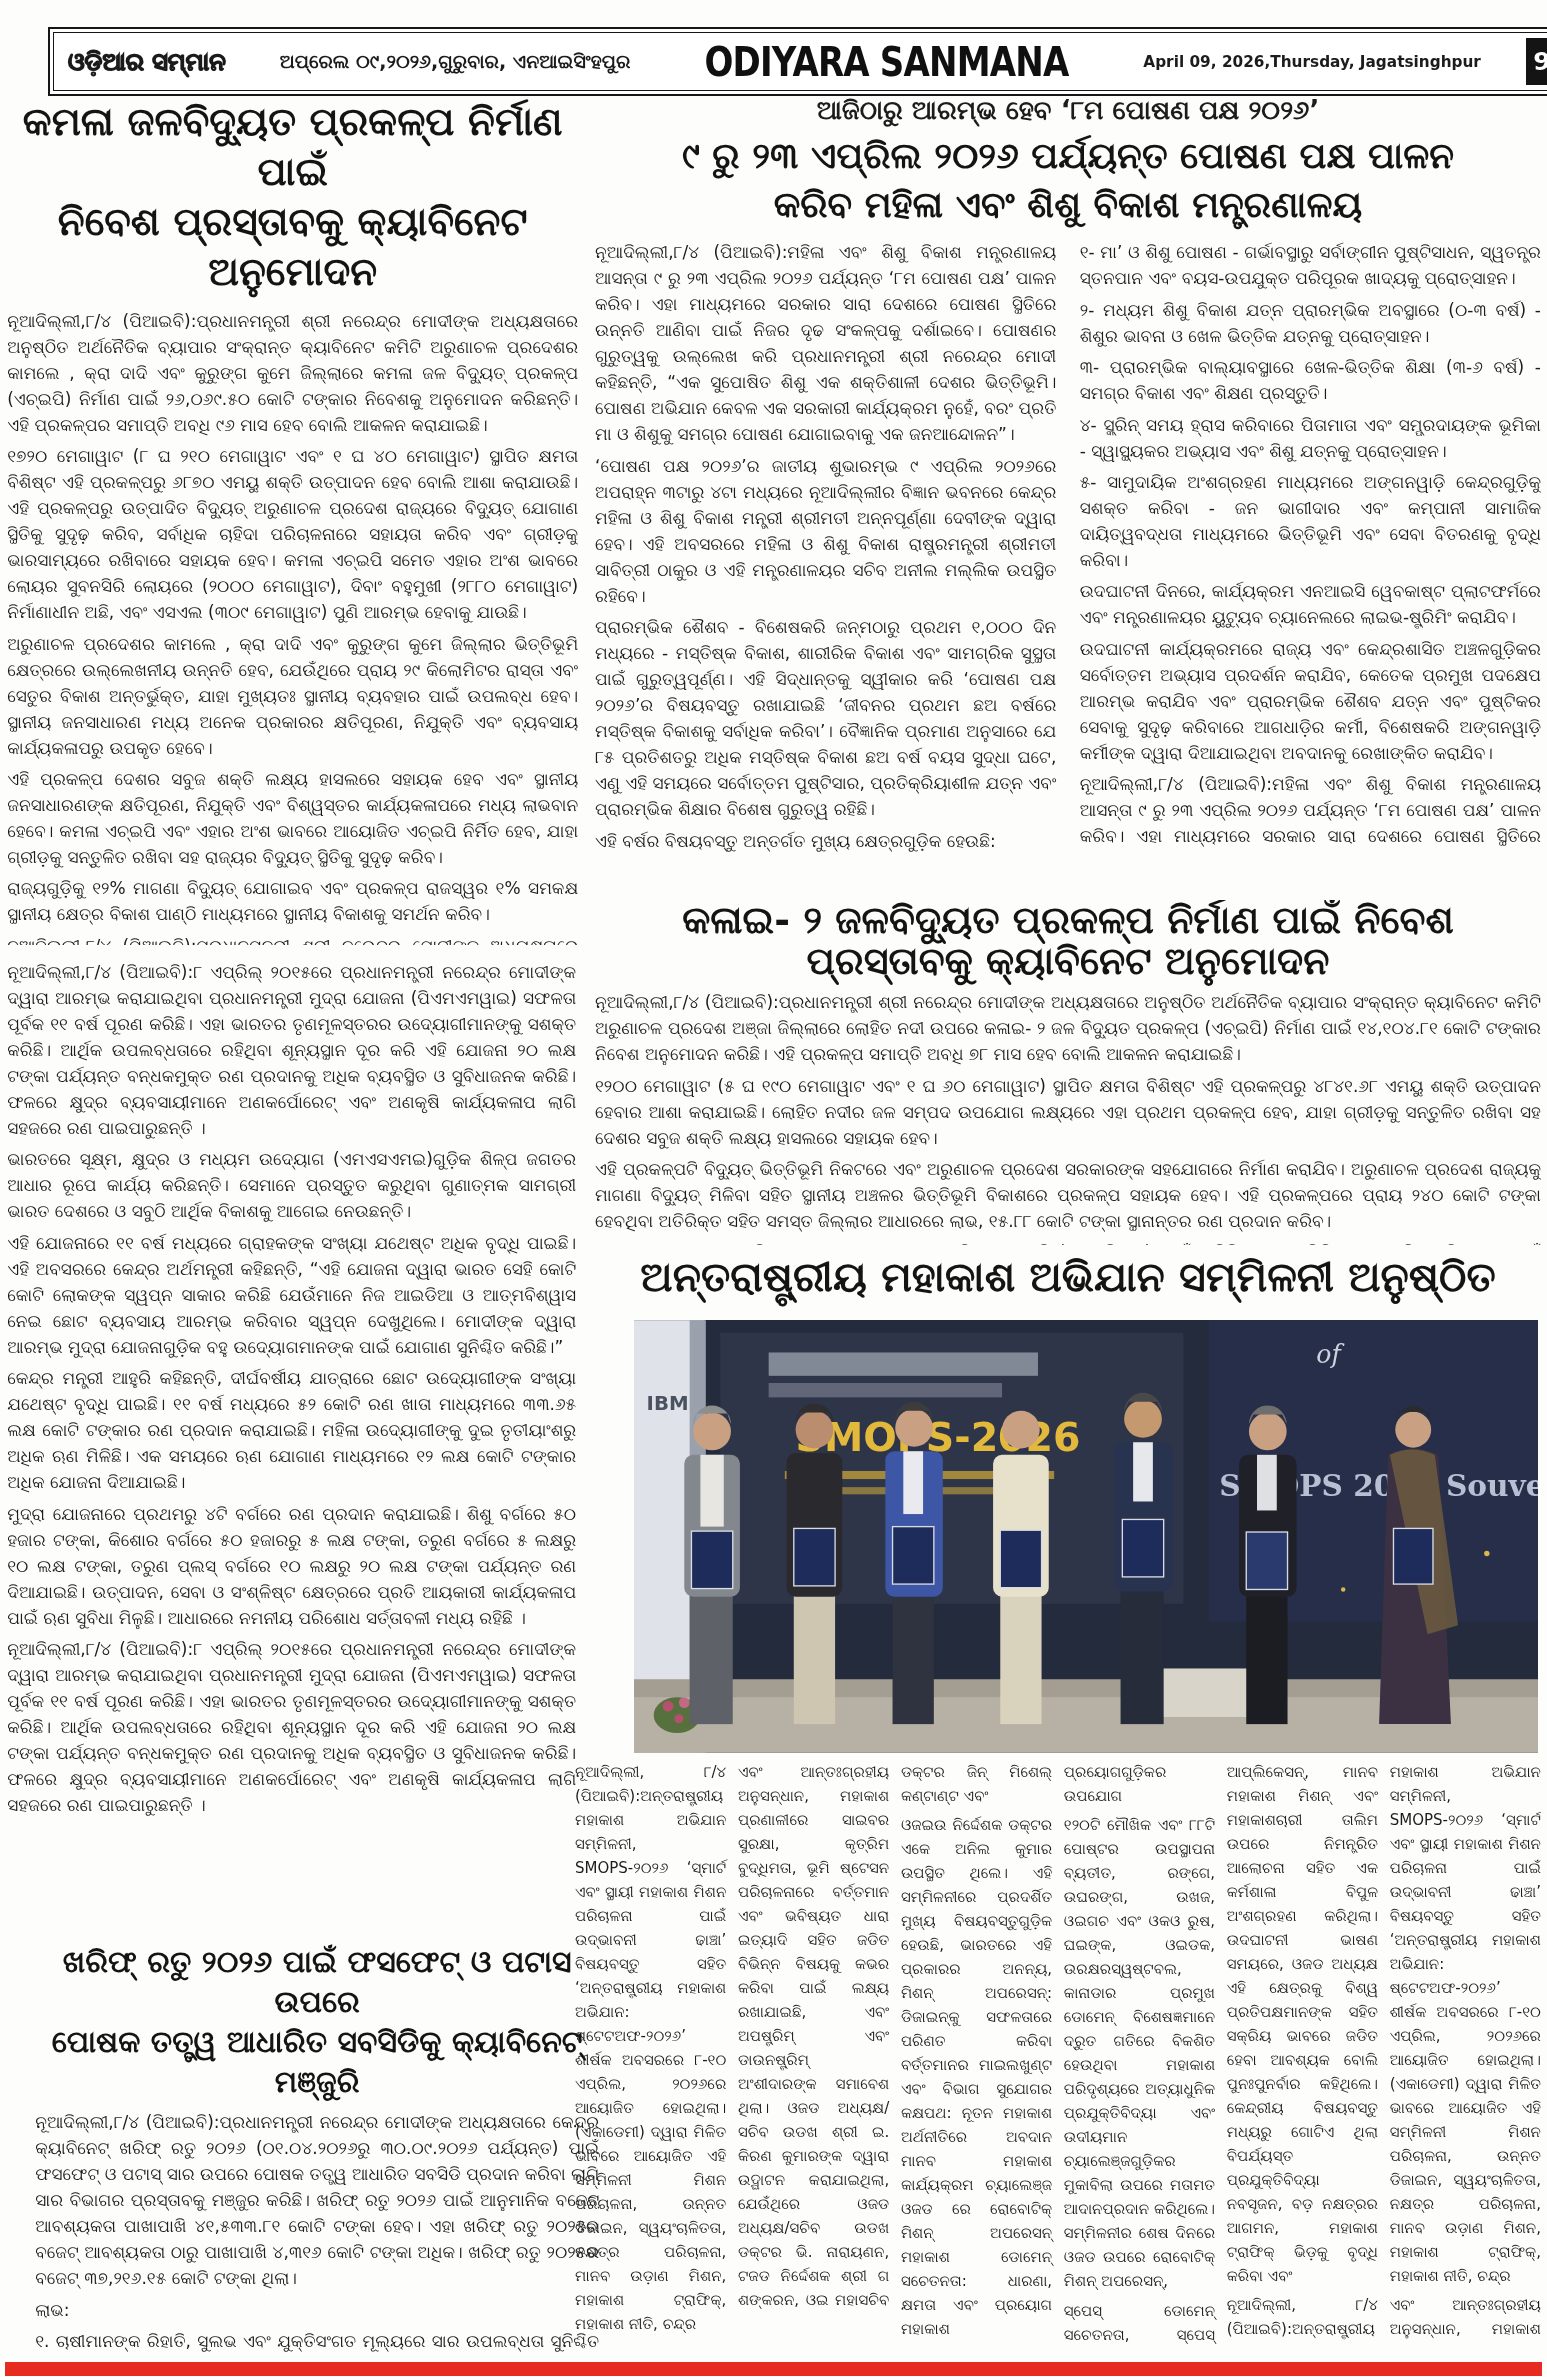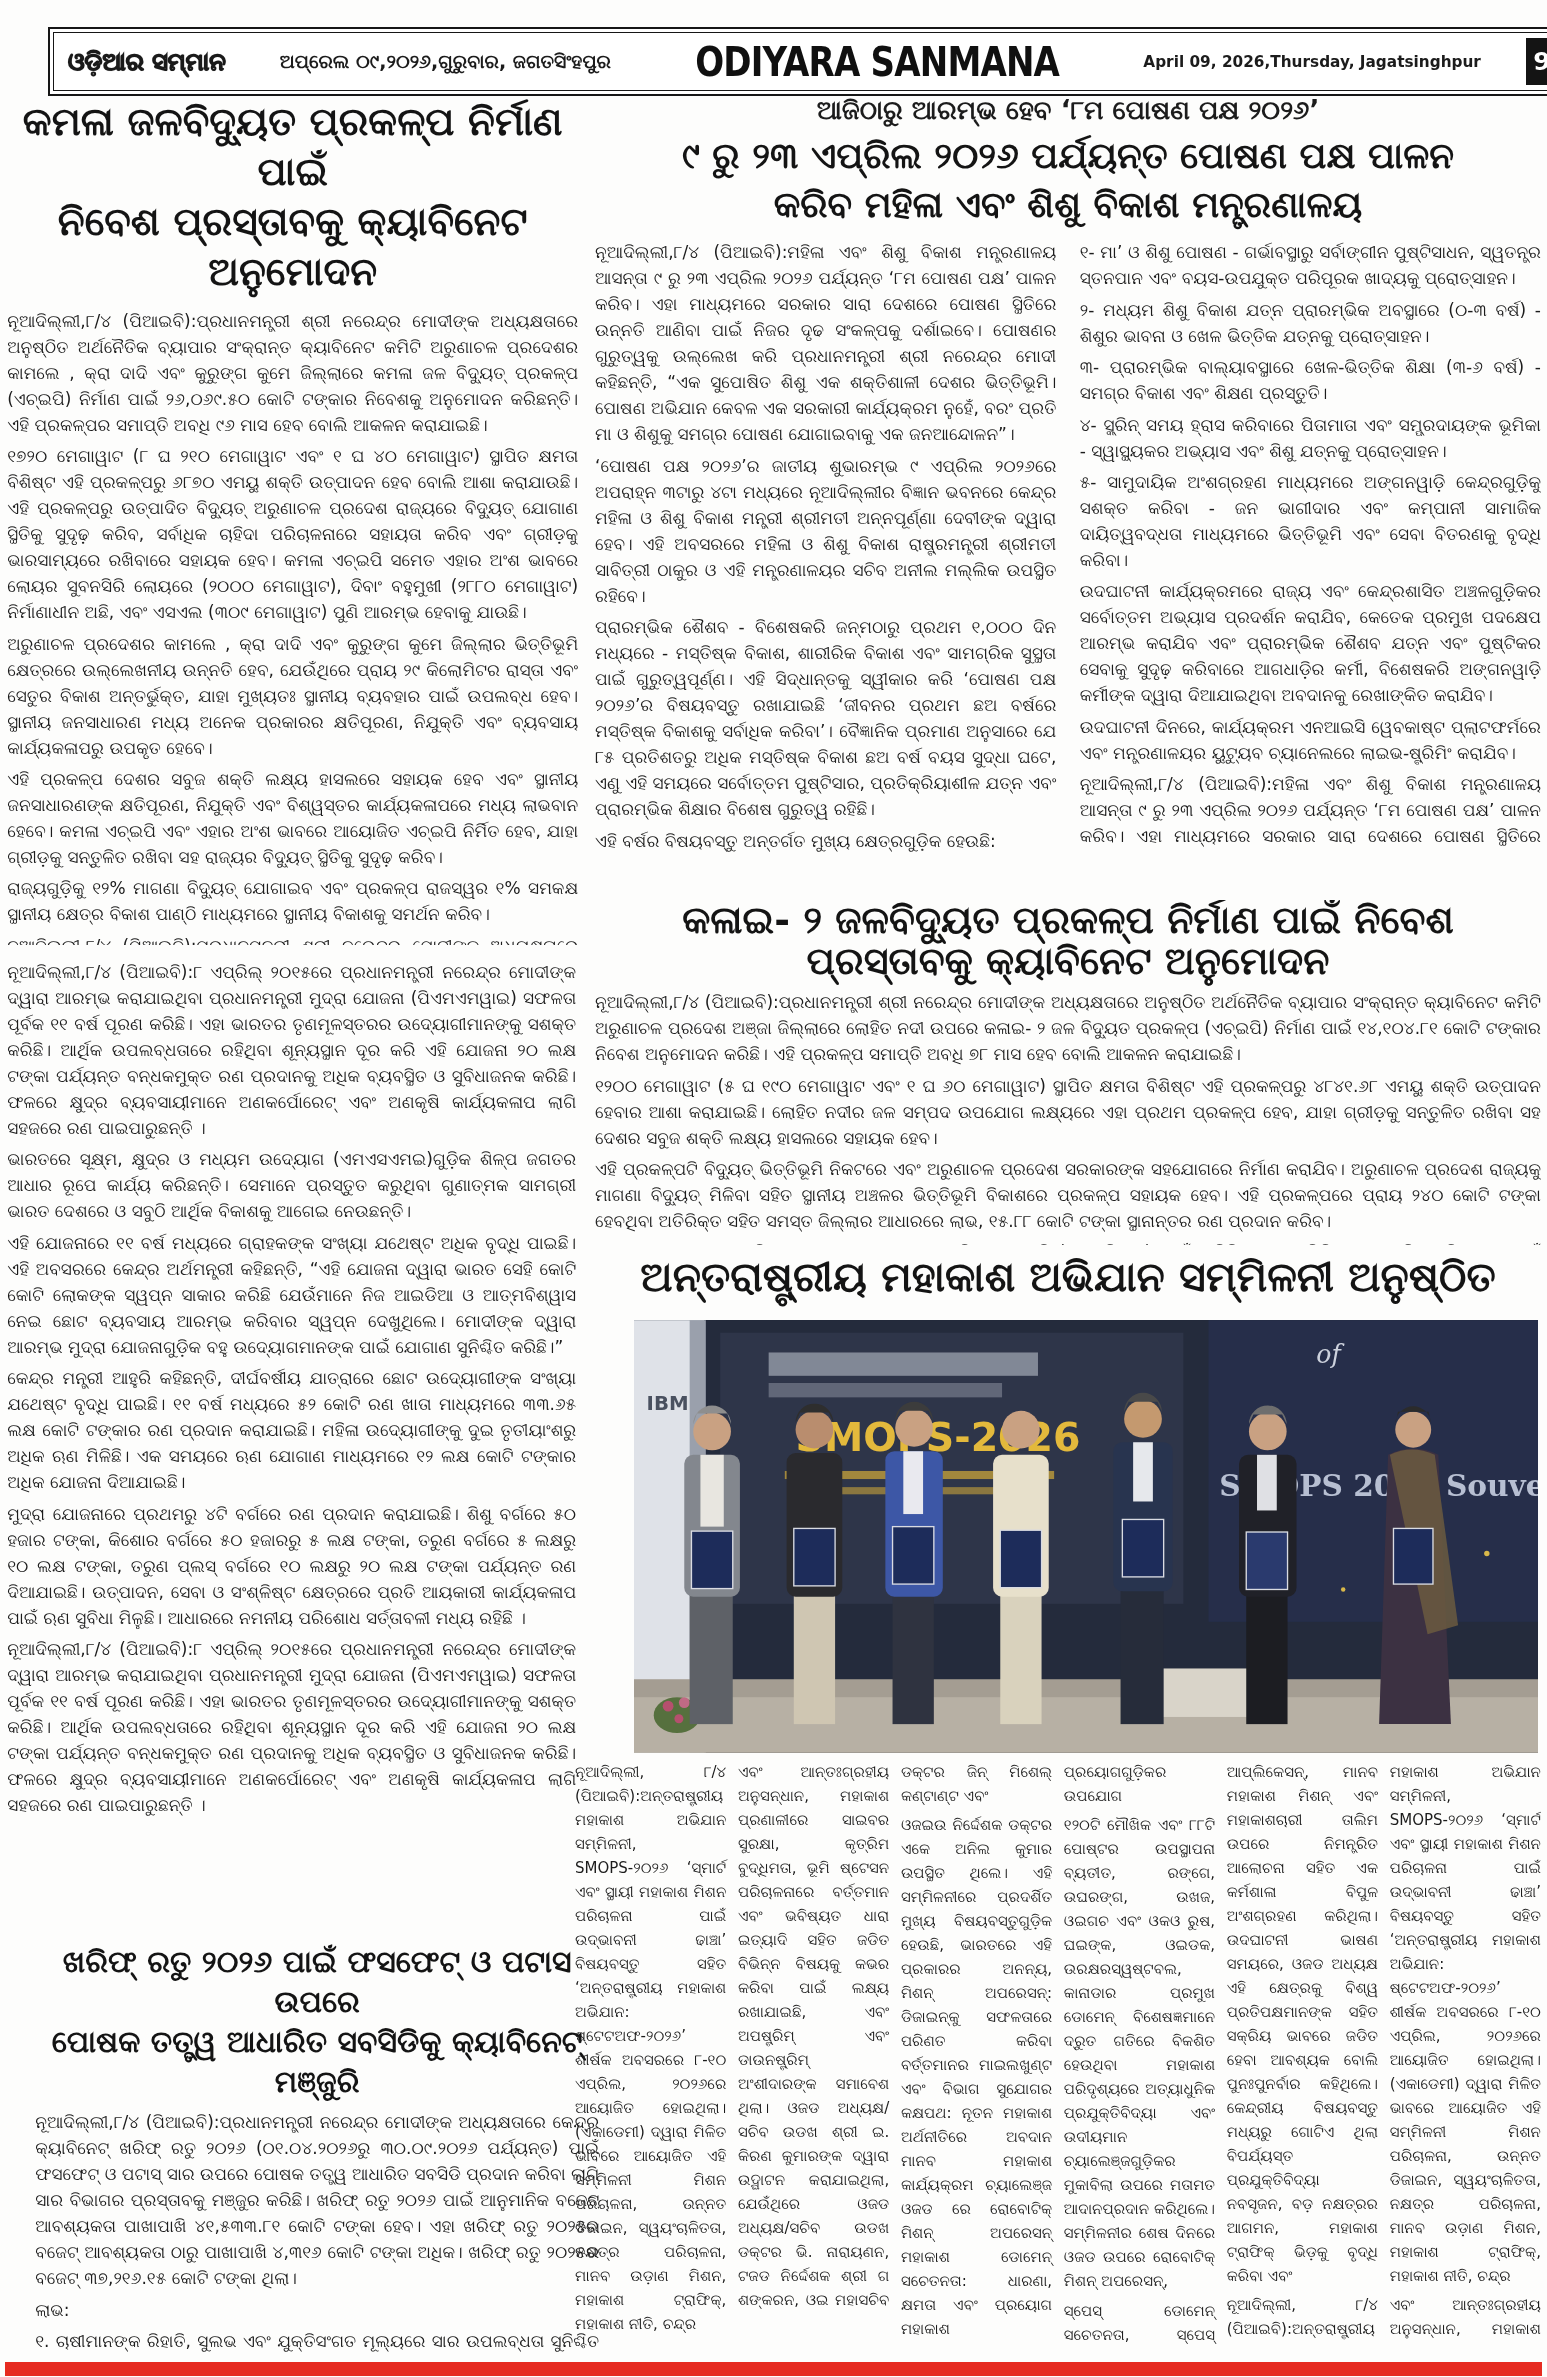--- a/index.html
+++ b/index.html
@@ -35,21 +35,21 @@
   .photo{position:absolute;left:634px;top:1320px;width:904px;height:433px;background:#232a3a;overflow:hidden;}
 </style>
 </head>
 <body>
 
 <div class="page">
 
   <div class="mast-outer">
     <div class="mast-inner">
       <span class="mast-logo">ଓଡ଼ିଆର ସମ୍ମାନ</span>
-      <span class="mast-odate">ଅପ୍ରେଲ ୦୯,୨୦୨୬,ଗୁରୁବାର, ଜଗତସିଂହପୁର</span>
+      <span class="mast-odate">ଅପ୍ରେଲ ୦୯,୨୦୨୬,ଗୁରୁବାର, ଏନଆଇସିଂହପୁର</span>
       <span class="mast-title">ODIYARA SANMANA</span>
       <span class="mast-edate">April 09, 2026,Thursday, Jagatsinghpur</span>
       <span class="mast-page">9</span>
     </div>
   </div>
 
   <div class="art" style="left:7.2px;top:97px;width:571px;height:848px;">
     <h1 class="hl hl-xl">
       <span>କମଳା ଜଳବିଦ୍ୟୁତ ପ୍ରକଳ୍ପ ନିର୍ମାଣ ପାଇଁ</span><br>
       <span>ନିବେଶ ପ୍ରସ୍ତାବକୁ କ୍ୟାବିନେଟ ଅନୁମୋଦନ</span>
@@ -73,22 +73,22 @@
     <div class="body-txt cols2" style="margin-top:10.8px;height:620px;">
         <p class="para">ନୂଆଦିଲ୍ଲୀ,୮/୪ (ପିଆଇବି):ମହିଳା ଏବଂ ଶିଶୁ ବିକାଶ ମନ୍ତ୍ରଣାଳୟ ଆସନ୍ତା ୯ ରୁ ୨୩ ଏପ୍ରିଲ ୨୦୨୬ ପର୍ଯ୍ୟନ୍ତ ‘୮ମ ପୋଷଣ ପକ୍ଷ’ ପାଳନ କରିବ। ଏହା ମାଧ୍ୟମରେ ସରକାର ସାରା ଦେଶରେ ପୋଷଣ ସ୍ଥିତିରେ ଉନ୍ନତି ଆଣିବା ପାଇଁ ନିଜର ଦୃଢ ସଂକଳ୍ପକୁ ଦର୍ଶାଇବେ। ପୋଷଣର ଗୁରୁତ୍ୱକୁ ଉଲ୍ଲେଖ କରି ପ୍ରଧାନମନ୍ତ୍ରୀ ଶ୍ରୀ ନରେନ୍ଦ୍ର ମୋଦୀ କହିଛନ୍ତି, “ଏକ ସୁପୋଷିତ ଶିଶୁ ଏକ ଶକ୍ତିଶାଳୀ ଦେଶର ଭିତ୍ତିଭୂମି। ପୋଷଣ ଅଭିଯାନ କେବଳ ଏକ ସରକାରୀ କାର୍ଯ୍ୟକ୍ରମ ନୁହେଁ, ବରଂ ପ୍ରତି ମା ଓ ଶିଶୁକୁ ସମଗ୍ର ପୋଷଣ ଯୋଗାଇବାକୁ ଏକ ଜନଆନ୍ଦୋଳନ”।</p>
         <p class="para">‘ପୋଷଣ ପକ୍ଷ ୨୦୨୬’ର ଜାତୀୟ ଶୁଭାରମ୍ଭ ୯ ଏପ୍ରିଲ ୨୦୨୬ରେ ଅପରାହ୍ନ ୩ଟାରୁ ୪ଟା ମଧ୍ୟରେ ନୂଆଦିଲ୍ଲୀର ବିଜ୍ଞାନ ଭବନରେ କେନ୍ଦ୍ର ମହିଳା ଓ ଶିଶୁ ବିକାଶ ମନ୍ତ୍ରୀ ଶ୍ରୀମତୀ ଅନ୍ନପୂର୍ଣ୍ଣା ଦେବୀଙ୍କ ଦ୍ୱାରା ହେବ। ଏହି ଅବସରରେ ମହିଳା ଓ ଶିଶୁ ବିକାଶ ରାଷ୍ଟ୍ରମନ୍ତ୍ରୀ ଶ୍ରୀମତୀ ସାବିତ୍ରୀ ଠାକୁର ଓ ଏହି ମନ୍ତ୍ରଣାଳୟର ସଚିବ ଅନୀଲ ମଲ୍ଲିକ ଉପସ୍ଥିତ ରହିବେ।</p>
         <p class="para">ପ୍ରାରମ୍ଭିକ ଶୈଶବ - ବିଶେଷକରି ଜନ୍ମଠାରୁ ପ୍ରଥମ ୧,୦୦୦ ଦିନ ମଧ୍ୟରେ - ମସ୍ତିଷ୍କ ବିକାଶ, ଶାରୀରିକ ବିକାଶ ଏବଂ ସାମଗ୍ରିକ ସୁସ୍ଥତା ପାଇଁ ଗୁରୁତ୍ୱପୂର୍ଣ୍ଣ। ଏହି ସିଦ୍ଧାନ୍ତକୁ ସ୍ୱୀକାର କରି ‘ପୋଷଣ ପକ୍ଷ ୨୦୨୬’ର ବିଷୟବସ୍ତୁ ରଖାଯାଇଛି ‘ଜୀବନର ପ୍ରଥମ ଛଅ ବର୍ଷରେ ମସ୍ତିଷ୍କ ବିକାଶକୁ ସର୍ବାଧିକ କରିବା’। ବୈଜ୍ଞାନିକ ପ୍ରମାଣ ଅନୁସାରେ ଯେ ୮୫ ପ୍ରତିଶତରୁ ଅଧିକ ମସ୍ତିଷ୍କ ବିକାଶ ଛଅ ବର୍ଷ ବୟସ ସୁଦ୍ଧା ଘଟେ, ଏଣୁ ଏହି ସମୟରେ ସର୍ବୋତ୍ତମ ପୁଷ୍ଟିସାର, ପ୍ରତିକ୍ରିୟାଶୀଳ ଯତ୍ନ ଏବଂ ପ୍ରାରମ୍ଭିକ ଶିକ୍ଷାର ବିଶେଷ ଗୁରୁତ୍ୱ ରହିଛି।</p>
         <p class="para">ଏହି ବର୍ଷର ବିଷୟବସ୍ତୁ ଅନ୍ତର୍ଗତ ମୁଖ୍ୟ କ୍ଷେତ୍ରଗୁଡ଼ିକ ହେଉଛି:</p>
         <p class="para">୧- ମା’ ଓ ଶିଶୁ ପୋଷଣ - ଗର୍ଭାବସ୍ଥାରୁ ସର୍ବାଙ୍ଗୀନ ପୁଷ୍ଟିସାଧନ, ସ୍ୱତନ୍ତ୍ର ସ୍ତନପାନ ଏବଂ ବୟସ-ଉପଯୁକ୍ତ ପରିପୂରକ ଖାଦ୍ୟକୁ ପ୍ରୋତ୍ସାହନ।</p>
         <p class="para">୨- ମଧ୍ୟମ ଶିଶୁ ବିକାଶ ଯତ୍ନ ପ୍ରାରମ୍ଭିକ ଅବସ୍ଥାରେ (୦-୩ ବର୍ଷ) - ଶିଶୁର ଭାବନା ଓ ଖେଳ ଭିତ୍ତିକ ଯତ୍ନକୁ ପ୍ରୋତ୍ସାହନ।</p>
         <p class="para">୩- ପ୍ରାରମ୍ଭିକ ବାଲ୍ୟାବସ୍ଥାରେ ଖେଳ-ଭିତ୍ତିକ ଶିକ୍ଷା (୩-୬ ବର୍ଷ) - ସମଗ୍ର ବିକାଶ ଏବଂ ଶିକ୍ଷଣ ପ୍ରସ୍ତୁତି।</p>
         <p class="para">୪- ସ୍କ୍ରିନ୍ ସମୟ ହ୍ରାସ କରିବାରେ ପିତାମାତା ଏବଂ ସମ୍ପ୍ରଦାୟଙ୍କ ଭୂମିକା - ସ୍ୱାସ୍ଥ୍ୟକର ଅଭ୍ୟାସ ଏବଂ ଶିଶୁ ଯତ୍ନକୁ ପ୍ରୋତ୍ସାହନ।</p>
         <p class="para">୫- ସାମୁଦାୟିକ ଅଂଶଗ୍ରହଣ ମାଧ୍ୟମରେ ଅଙ୍ଗନୱାଡ଼ି କେନ୍ଦ୍ରଗୁଡ଼ିକୁ ସଶକ୍ତ କରିବା - ଜନ ଭାଗୀଦାର ଏବଂ କମ୍ପାନୀ ସାମାଜିକ ଦାୟିତ୍ୱବଦ୍ଧତା ମାଧ୍ୟମରେ ଭିତ୍ତିଭୂମି ଏବଂ ସେବା ବିତରଣକୁ ବୃଦ୍ଧି କରିବା।</p>
+        <p class="para">ଉଦଘାଟନୀ ଦିନରେ, କାର୍ଯ୍ୟକ୍ରମ ଏନଆଇସି ୱେବକାଷ୍ଟ ପ୍ଲାଟଫର୍ମରେ ଏବଂ ମନ୍ତ୍ରଣାଳୟର ୟୁଟ୍ୟୁବ ଚ୍ୟାନେଲରେ ଲାଇଭ-ଷ୍ଟ୍ରିମିଂ କରାଯିବ।</p>
         <p class="para">ଉଦଘାଟନୀ କାର୍ଯ୍ୟକ୍ରମରେ ରାଜ୍ୟ ଏବଂ କେନ୍ଦ୍ରଶାସିତ ଅଞ୍ଚଳଗୁଡ଼ିକର ସର୍ବୋତ୍ତମ ଅଭ୍ୟାସ ପ୍ରଦର୍ଶନ କରାଯିବ, କେତେକ ପ୍ରମୁଖ ପଦକ୍ଷେପ ଆରମ୍ଭ କରାଯିବ ଏବଂ ପ୍ରାରମ୍ଭିକ ଶୈଶବ ଯତ୍ନ ଏବଂ ପୁଷ୍ଟିକର ସେବାକୁ ସୁଦୃଢ଼ କରିବାରେ ଆଗଧାଡ଼ିର କର୍ମୀ, ବିଶେଷକରି ଅଙ୍ଗନୱାଡ଼ି କର୍ମୀଙ୍କ ଦ୍ୱାରା ଦିଆଯାଇଥିବା ଅବଦାନକୁ ରେଖାଙ୍କିତ କରାଯିବ।</p>
-        <p class="para">ଉଦଘାଟନୀ ଦିନରେ, କାର୍ଯ୍ୟକ୍ରମ ଏନଆଇସି ୱେବକାଷ୍ଟ ପ୍ଲାଟଫର୍ମରେ ଏବଂ ମନ୍ତ୍ରଣାଳୟର ୟୁଟ୍ୟୁବ ଚ୍ୟାନେଲରେ ଲାଇଭ-ଷ୍ଟ୍ରିମିଂ କରାଯିବ।</p>
         <p class="para">ନୂଆଦିଲ୍ଲୀ,୮/୪ (ପିଆଇବି):ମହିଳା ଏବଂ ଶିଶୁ ବିକାଶ ମନ୍ତ୍ରଣାଳୟ ଆସନ୍ତା ୯ ରୁ ୨୩ ଏପ୍ରିଲ ୨୦୨୬ ପର୍ଯ୍ୟନ୍ତ ‘୮ମ ପୋଷଣ ପକ୍ଷ’ ପାଳନ କରିବ। ଏହା ମାଧ୍ୟମରେ ସରକାର ସାରା ଦେଶରେ ପୋଷଣ ସ୍ଥିତିରେ ଉନ୍ନତି ଆଣିବା ପାଇଁ ନିଜର ଦୃଢ ସଂକଳ୍ପକୁ ଦର୍ଶାଇବେ। ପୋଷଣର ଗୁରୁତ୍ୱକୁ ଉଲ୍ଲେଖ କରି ପ୍ରଧାନମନ୍ତ୍ରୀ ଶ୍ରୀ ନରେନ୍ଦ୍ର ମୋଦୀ କହିଛନ୍ତି, “ଏକ ସୁପୋଷିତ ଶିଶୁ ଏକ ଶକ୍ତିଶାଳୀ ଦେଶର ଭିତ୍ତିଭୂମି। ପୋଷଣ ଅଭିଯାନ କେବଳ ଏକ ସରକାରୀ କାର୍ଯ୍ୟକ୍ରମ ନୁହେଁ, ବରଂ ପ୍ରତି ମା ଓ ଶିଶୁକୁ ସମଗ୍ର ପୋଷଣ ଯୋଗାଇବାକୁ ଏକ ଜନଆନ୍ଦୋଳନ”।</p>
       </div>
   </div>
 
   <div class="art" style="left:595px;top:900px;width:946px;height:345px;">
     <h2 class="hl hl-m">କଳାଇ- ୨ ଜଳବିଦ୍ୟୁତ ପ୍ରକଳ୍ପ ନିର୍ମାଣ ପାଇଁ ନିବେଶ ପ୍ରସ୍ତାବକୁ କ୍ୟାବିନେଟ ଅନୁମୋଦନ</h2>
     <div class="body-txt" style="margin-top:7.2px;height:293px;">
         <p class="para">ନୂଆଦିଲ୍ଲୀ,୮/୪ (ପିଆଇବି):ପ୍ରଧାନମନ୍ତ୍ରୀ ଶ୍ରୀ ନରେନ୍ଦ୍ର ମୋଦୀଙ୍କ ଅଧ୍ୟକ୍ଷତାରେ ଅନୁଷ୍ଠିତ ଅର୍ଥନୈତିକ ବ୍ୟାପାର ସଂକ୍ରାନ୍ତ କ୍ୟାବିନେଟ କମିଟି ଅରୁଣାଚଳ ପ୍ରଦେଶ ଅଞ୍ଜା ଜିଲ୍ଲାରେ ଲୋହିତ ନଦୀ ଉପରେ କଳାଇ- ୨ ଜଳ ବିଦ୍ୟୁତ ପ୍ରକଳ୍ପ (ଏଚ୍‌ଇପି) ନିର୍ମାଣ ପାଇଁ ୧୪,୧୦୪.୮୧ କୋଟି ଟଙ୍କାର ନିବେଶ ଅନୁମୋଦନ କରିଛି। ଏହି ପ୍ରକଳ୍ପ ସମାପ୍ତି ଅବଧି ୭୮ ମାସ ହେବ ବୋଲି ଆକଳନ କରାଯାଇଛି।</p>
         <p class="para">୧୨୦୦ ମେଗାୱାଟ (୫ ଘ ୧୯୦ ମେଗାୱାଟ ଏବଂ ୧ ଘ ୬୦ ମେଗାୱାଟ) ସ୍ଥାପିତ କ୍ଷମତା ବିଶିଷ୍ଟ ଏହି ପ୍ରକଳ୍ପରୁ ୪୮୪୧.୬୮ ଏମୟୁ ଶକ୍ତି ଉତ୍ପାଦନ ହେବାର ଆଶା କରାଯାଇଛି। ଲୋହିତ ନଦୀର ଜଳ ସମ୍ପଦ ଉପଯୋଗ ଲକ୍ଷ୍ୟରେ ଏହା ପ୍ରଥମ ପ୍ରକଳ୍ପ ହେବ, ଯାହା ଗ୍ରୀଡ଼କୁ ସନ୍ତୁଳିତ ରଖିବା ସହ ଦେଶର ସବୁଜ ଶକ୍ତି ଲକ୍ଷ୍ୟ ହାସଲରେ ସହାୟକ ହେବ।</p>
         <p class="para">ଏହି ପ୍ରକଳ୍ପଟି ବିଦ୍ୟୁତ୍ ଭିତ୍ତିଭୂମି ନିକଟରେ ଏବଂ ଅରୁଣାଚଳ ପ୍ରଦେଶ ସରକାରଙ୍କ ସହଯୋଗରେ ନିର୍ମାଣ କରାଯିବ। ଅରୁଣାଚଳ ପ୍ରଦେଶ ରାଜ୍ୟକୁ ମାଗଣା ବିଦ୍ୟୁତ୍ ମିଳିବା ସହିତ ସ୍ଥାନୀୟ ଅଞ୍ଚଳର ଭିତ୍ତିଭୂମି ବିକାଶରେ ପ୍ରକଳ୍ପ ସହାୟକ ହେବ। ଏହି ପ୍ରକଳ୍ପରେ ପ୍ରାୟ ୨୪୦ କୋଟି ଟଙ୍କା ହେବଥିବା ଅତିରିକ୍ତ ସହିତ ସମସ୍ତ ଜିଲ୍ଲାର ଆଧାରରେ ଲାଭ, ୧୫.୮୮ କୋଟି ଟଙ୍କା ସ୍ଥାନାନ୍ତର ରଣ ପ୍ରଦାନ କରିବ।</p>

